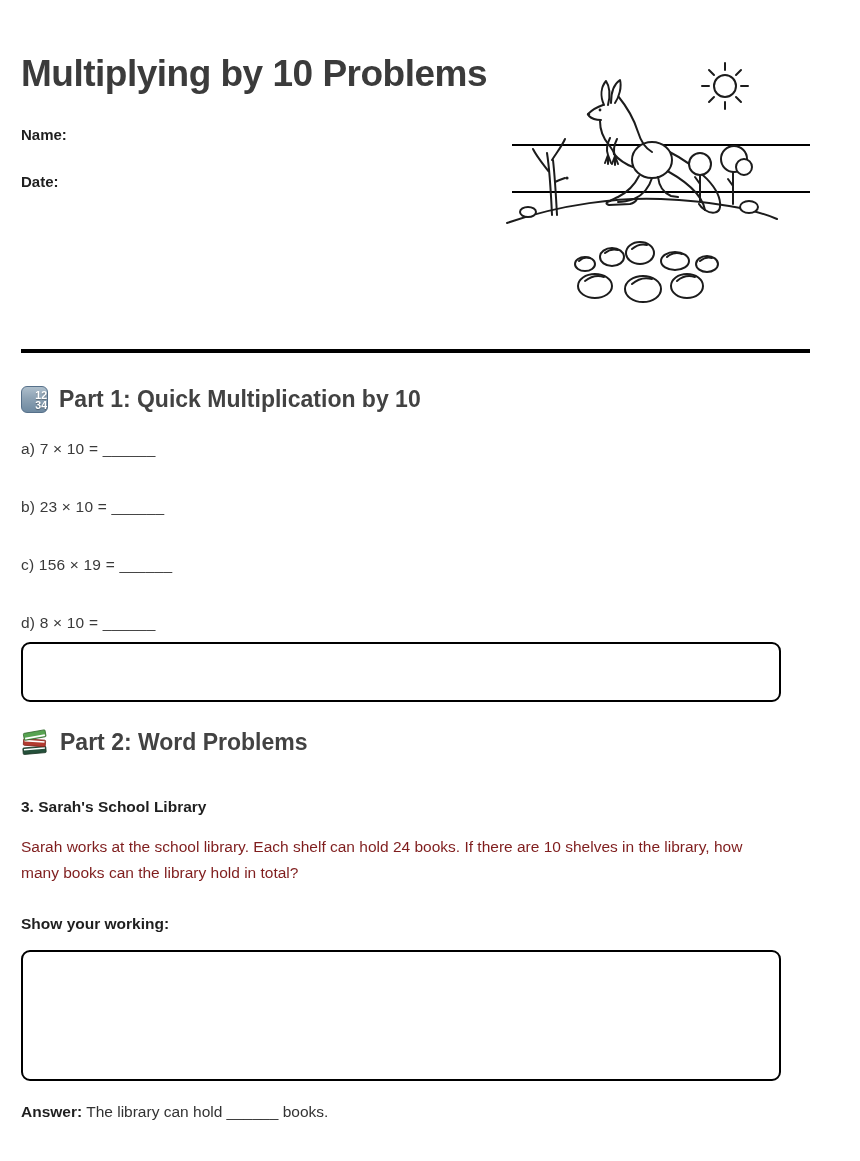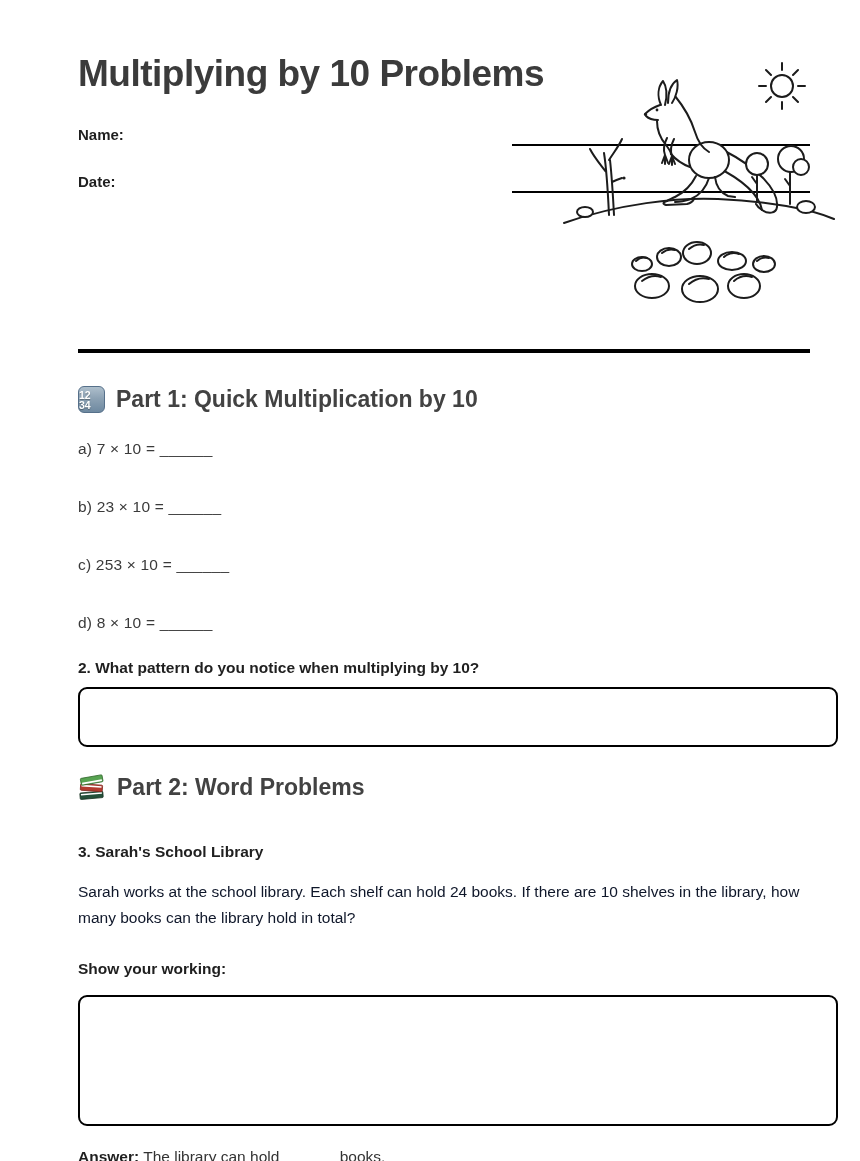--- a/index.html
+++ b/index.html
@@ -1,20 +1,20 @@
 <!DOCTYPE html>
 <html><head>
 <meta charset="utf-8">
 <style>
   html,body{margin:0;padding:0;background:#ffffff;}
   .page{
     position:relative;
     width:860px;height:1161px;
     box-sizing:border-box;
-    padding:52px 50px 10px 78px;
+    padding:52px 50px 10px 21px;
     overflow:hidden;
     font-family:"Liberation Sans","DejaVu Sans",sans-serif;
     color:#2f2f2f;
     background:#ffffff;
   }
   
   .header{position:relative;height:297px;}
   .page-title{
     margin:0;width:470px;
     font-size:37px;line-height:1.2;font-weight:700;color:#3b3b3b;
@@ -34,39 +34,39 @@
     margin:33px 0 0 0;
     font-size:23px;font-weight:700;color:#424242;
   }
   .section-heading.part2{margin-top:26px;}
   .keycap{
     width:27px;height:27px;flex:0 0 27px;
     border-radius:6px;
     background:linear-gradient(180deg,#aebfcc 0%,#8da2b4 45%,#6e89a0 100%);
     border:1px solid #56708a;
     box-sizing:border-box;
-    display:flex;flex-direction:column;align-items:flex-start;justify-content:center;
+    display:flex;flex-direction:column;align-items:flex-end;justify-content:center;
     color:#ffffff;font-size:10.5px;line-height:10px;font-weight:700;
     text-shadow:0 1px 1px rgba(0,0,0,.35);
   }
   .books-icon{width:28px;height:28px;flex:0 0 28px;display:flex;align-items:center;}
   .q-label{margin:26px 0 0 0;font-size:15.5px;font-weight:700;color:#1f1f1f;line-height:20px;}
   .q-label.working{margin-top:28px;}
   .q-label.q3{margin-top:41px;}
   .problem{margin:38px 0 0 0;font-size:15.5px;color:#3a3a3a;line-height:20px;letter-spacing:.2px;}
   .problem:first-of-type{margin-top:26px;}
   .q2{margin-top:25px;}
   .answer-box{
     box-sizing:border-box;
     width:760px;border:2px solid #000;border-radius:9px;
     margin-top:9px;background:#fff;
   }
   .answer-box.small{height:60px;}
   .answer-box.large{height:131px;margin-top:16px;}
-  .body-text{margin:17px 0 0 0;width:745px;font-size:15.5px;line-height:26px;color:#0f172a;}
+  .body-text{margin:17px 0 0 0;width:745px;font-size:15.5px;line-height:26px;color:#7f1d1d;}
   .answer-line{margin:21px 0 16px 0;font-size:15.5px;color:#333333;line-height:20px;}
   .answer-line b{color:#1f1f1f;}
   
   .lineart{stroke:#1c1c1c;stroke-width:2;fill:none;stroke-linecap:round;stroke-linejoin:round;}
   .lineart-fill{stroke:#1c1c1c;stroke-width:2;fill:#ffffff;stroke-linecap:round;stroke-linejoin:round;}
 </style>
 </head>
 <body>
 
 <div class="page">
@@ -166,24 +166,23 @@
       <span class="keycap">
         <span>12</span>
         <span>34</span>
       </span>
       <span>Part 1: Quick Multiplication by 10</span>
     </h2>
 
 
     <p class="problem">a) 7 × 10 = ______</p>
     <p class="problem">b) 23 × 10 = ______</p>
-    <p class="problem">c) 253 × 10 = ______</p>
+    <p class="problem">c) 156 × 19 = ______</p>
     <p class="problem">d) 8 × 10 = ______</p>
 
-    <p class="q-label q2">2. What pattern do you notice when multiplying by 10?</p>
     <div class="answer-box small"></div>
   </div>
 
   <div>
     <h2 class="section-heading part2">
       <span class="books-icon">
         <svg width="28" height="28" viewBox="0 0 28 28" xmlns="http://www.w3.org/2000/svg">
           <g transform="rotate(-5 14 22)">
             <rect x="2" y="19" width="23" height="6.5" rx="1" fill="#24503a" stroke="#16301f" stroke-width="0.8"></rect>
             <rect x="3" y="20" width="21" height="1.6" fill="#ffffff"></rect>

